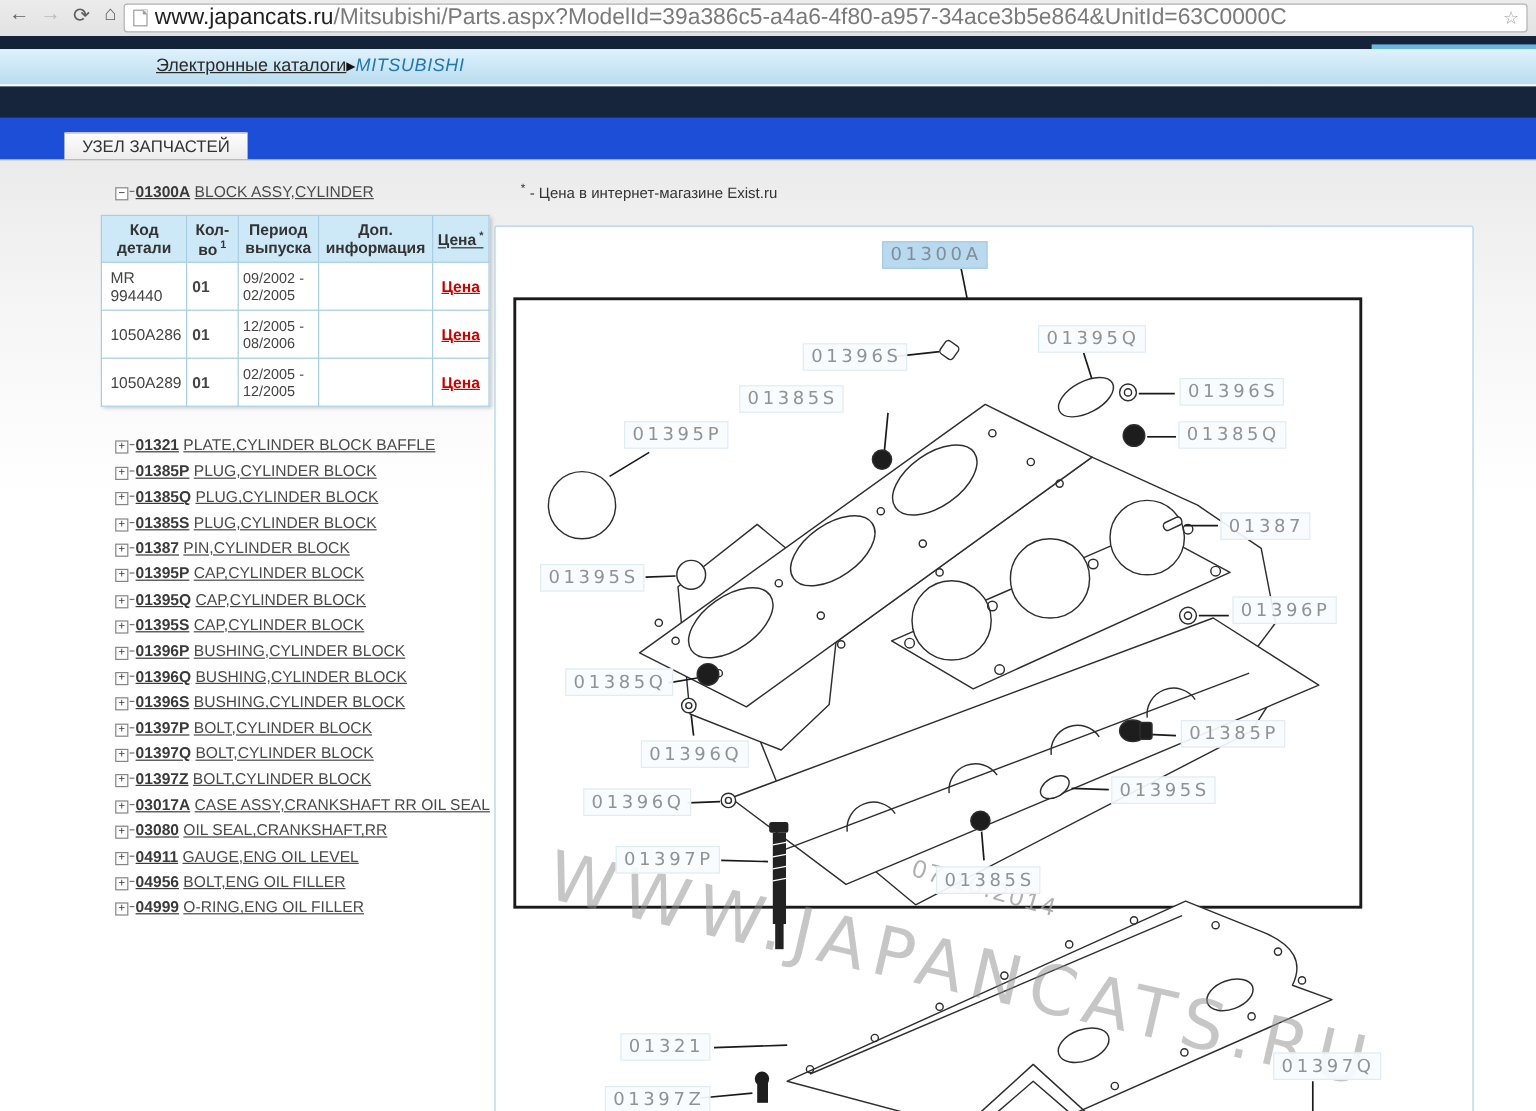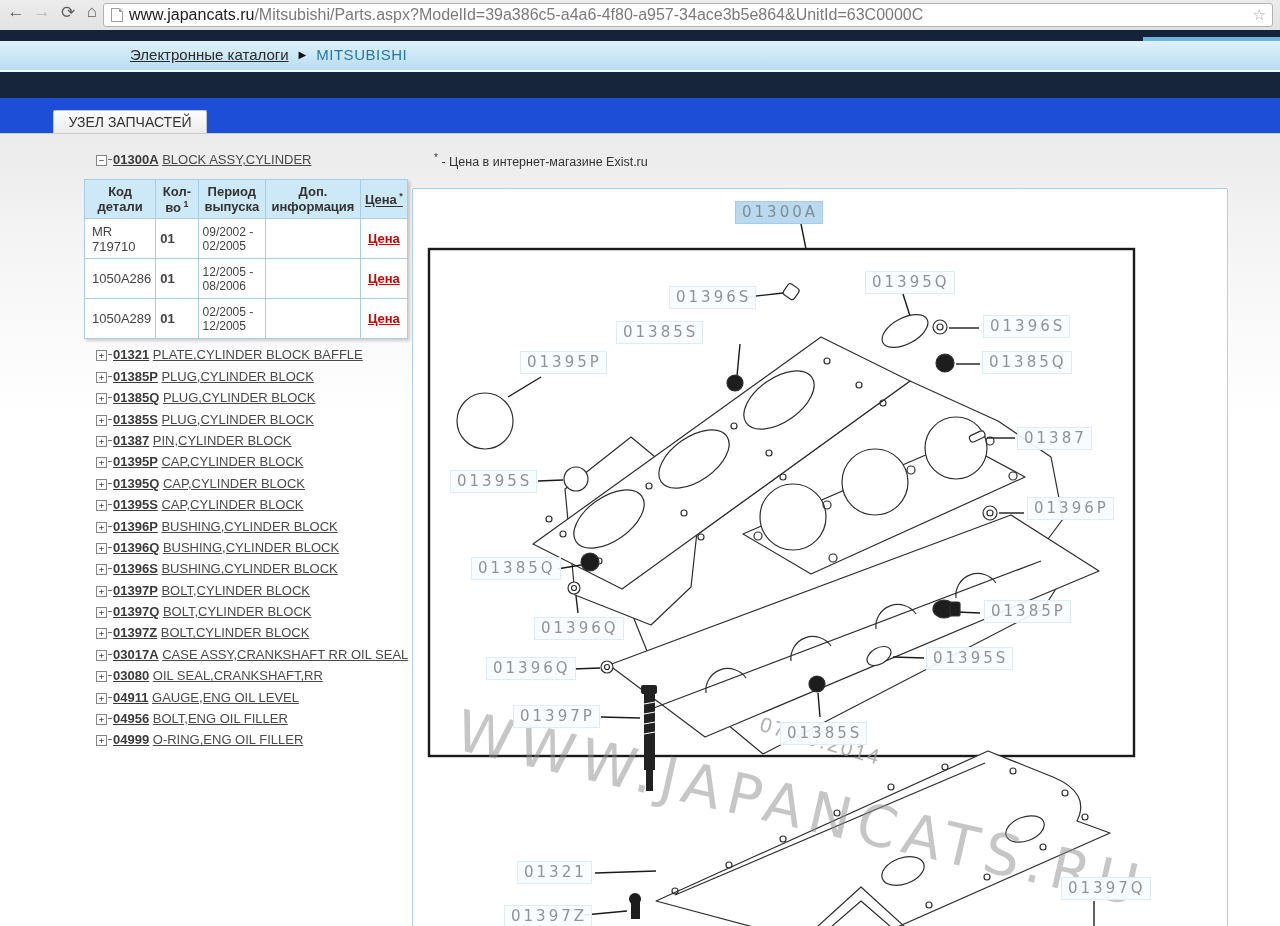--- a/index.html
+++ b/index.html
@@ -9,53 +9,53 @@
   
   .chrome{position:absolute;left:0;top:0;width:1280px;height:30px;
           background:linear-gradient(#ececec,#e2e2e2);border-bottom:1px solid #c7c7c7;}
   .navbtn{position:absolute;top:2px;font-size:17px;color:#5f5f5f;width:24px;text-align:center;cursor:pointer;}
   .navbtn.dis{color:#b9b9b9;}
   .urlbar{position:absolute;left:103px;top:3px;width:1168px;height:22px;background:#fff;
           border:1px solid #b3b3b3;border-radius:3px;display:flex;align-items:center;}
   .pageico{width:10px;height:12px;border:1px solid #9d9d9d;margin:0 6px 0 7px;position:relative;background:#fff;}
   .pageico:after{content:"";position:absolute;right:-1px;top:-1px;border-style:solid;border-width:0 4px 4px 0;
                  border-color:transparent #e6e6e6 #9d9d9d transparent;}
-  .url{font-size:16px;color:#222;white-space:nowrap;overflow:hidden;}
+  .url{font-size:19px;color:#222;white-space:nowrap;overflow:hidden;}
   .url .path{color:#7a7a7a;}
   .star{position:absolute;right:6px;top:2px;font-size:15px;color:#a3a3a3;cursor:pointer;}
 
   
   .hdr-top{position:absolute;left:0;top:30px;width:1280px;height:11px;background:#14223a;}
   .hdr-top .cyan{position:absolute;right:0;top:7px;width:137px;height:4px;background:#6cb6dd;}
   .hdr-blue{position:absolute;left:0;top:41px;width:1280px;height:29px;
             background:linear-gradient(#dff2fc,#b9dcef);}
-  .hdr-blue .crumbwrap{position:absolute;left:130px;top:5px;font-size:15px;display:flex;align-items:center;gap:10px;}
+  .hdr-blue .crumbwrap{position:absolute;left:130px;top:5px;font-size:15px;display:flex;align-items:center;}
   .crumb-link{color:#2b2b2b;text-decoration:underline;cursor:pointer;}
   .crumb-sep{color:#111;font-size:10px;}
-  .crumb-brand{color:#2077b4;letter-spacing:.5px;cursor:pointer;}
+  .crumb-brand{color:#2077b4;letter-spacing:.5px;cursor:pointer;font-style:italic;}
   .hdr-bot{position:absolute;left:0;top:70px;width:1280px;height:28px;background:#16243c;border-top:2px solid #eef8fe;}
 
   
   .tabstrip{position:absolute;left:0;top:98px;width:1280px;height:35px;background:#1d4ed8;}
   .parttab{position:absolute;left:53px;top:12px;width:152px;height:22px;line-height:22px;text-align:center;
            background:linear-gradient(#fdfdfd,#ececec);border:1px solid #c2c2c2;border-bottom:none;
            border-radius:2px 2px 0 0;font-size:14px;color:#333;cursor:pointer;}
   .divider{position:absolute;left:0;top:133px;width:1280px;height:1px;background:#cdcdcd;}
   .main{position:absolute;left:0;top:134px;width:1280px;height:792px;
         background:linear-gradient(180deg,#ebebeb 0px,#f6f6f6 130px,#ffffff 280px);}
 
   
   .tree{position:absolute;left:68px;top:18px;width:340px;font-size:13px;color:#3f3f3f;}
   .exp{display:inline-block;width:9px;height:9px;line-height:8px;border:1px solid #848484;background:#fff;
        font-size:9px;text-align:center;color:#3c3c3c;vertical-align:1px;cursor:pointer;font-family:"DejaVu Sans Mono",monospace;}
   .dash{display:inline-block;width:4px;height:1px;background:#6f6f6f;vertical-align:4px;margin:0 1px;}
   .tcode{font-weight:bold;color:#3a3a3a;text-decoration:underline;cursor:pointer;}
   .tname{color:#4a4a4a;text-decoration:underline;cursor:pointer;}
   .titem{height:21.4px;white-space:nowrap;padding-left:28px;}
-  #tree-list{margin-top:8px;}
+  #tree-list{margin-top:24px;}
 
   
   .ptable{border-collapse:collapse;margin:6px 0 5px 16px;background:#fff;
           box-shadow:2px 2px 3px rgba(0,0,0,.18);font-size:13px;}
   .ptable th,.ptable td{border:1px solid #a9cde2;padding:2px 4px;vertical-align:middle;}
   .ptable th{background:#cde8f6;color:#333;font-size:13px;font-weight:bold;text-align:center;height:34px;}
   .ptable td{height:35px;color:#444;}
   .col-code{width:56px;} .col-qty{width:38px;} .col-per{width:62px;} .col-info{width:88px;} .col-price{width:44px;text-decoration:underline;}
   td.c-code{padding-left:7px;} td.c-qty{text-align:left;font-weight:bold;} td.c-per{font-size:12px;line-height:14px;}
   td.c-price{text-align:center;}
@@ -125,21 +125,21 @@
           <tr id="thead-row">
             <th class="col-code">Код детали</th>
             <th class="col-qty">Кол-во<sup> 1</sup></th>
             <th class="col-per">Период выпуска</th>
             <th class="col-info">Доп. информация</th>
             <th class="col-price">Цена<sup> *</sup></th>
           </tr>
         </thead>
       <tbody id="tbody">
           <tr>
-            <td class="c-code">MR 719710</td>
+            <td class="c-code">MR 994440</td>
             <td class="c-qty">01</td>
             <td class="c-per">09/2002 - 02/2005</td>
             <td class="c-info"></td>
             <td class="c-price"><a class="price-link">Цена</a></td>
           </tr>
           <tr>
             <td class="c-code">1050A286</td>
             <td class="c-qty">01</td>
             <td class="c-per">12/2005 - 08/2006</td>
             <td class="c-info"></td>

